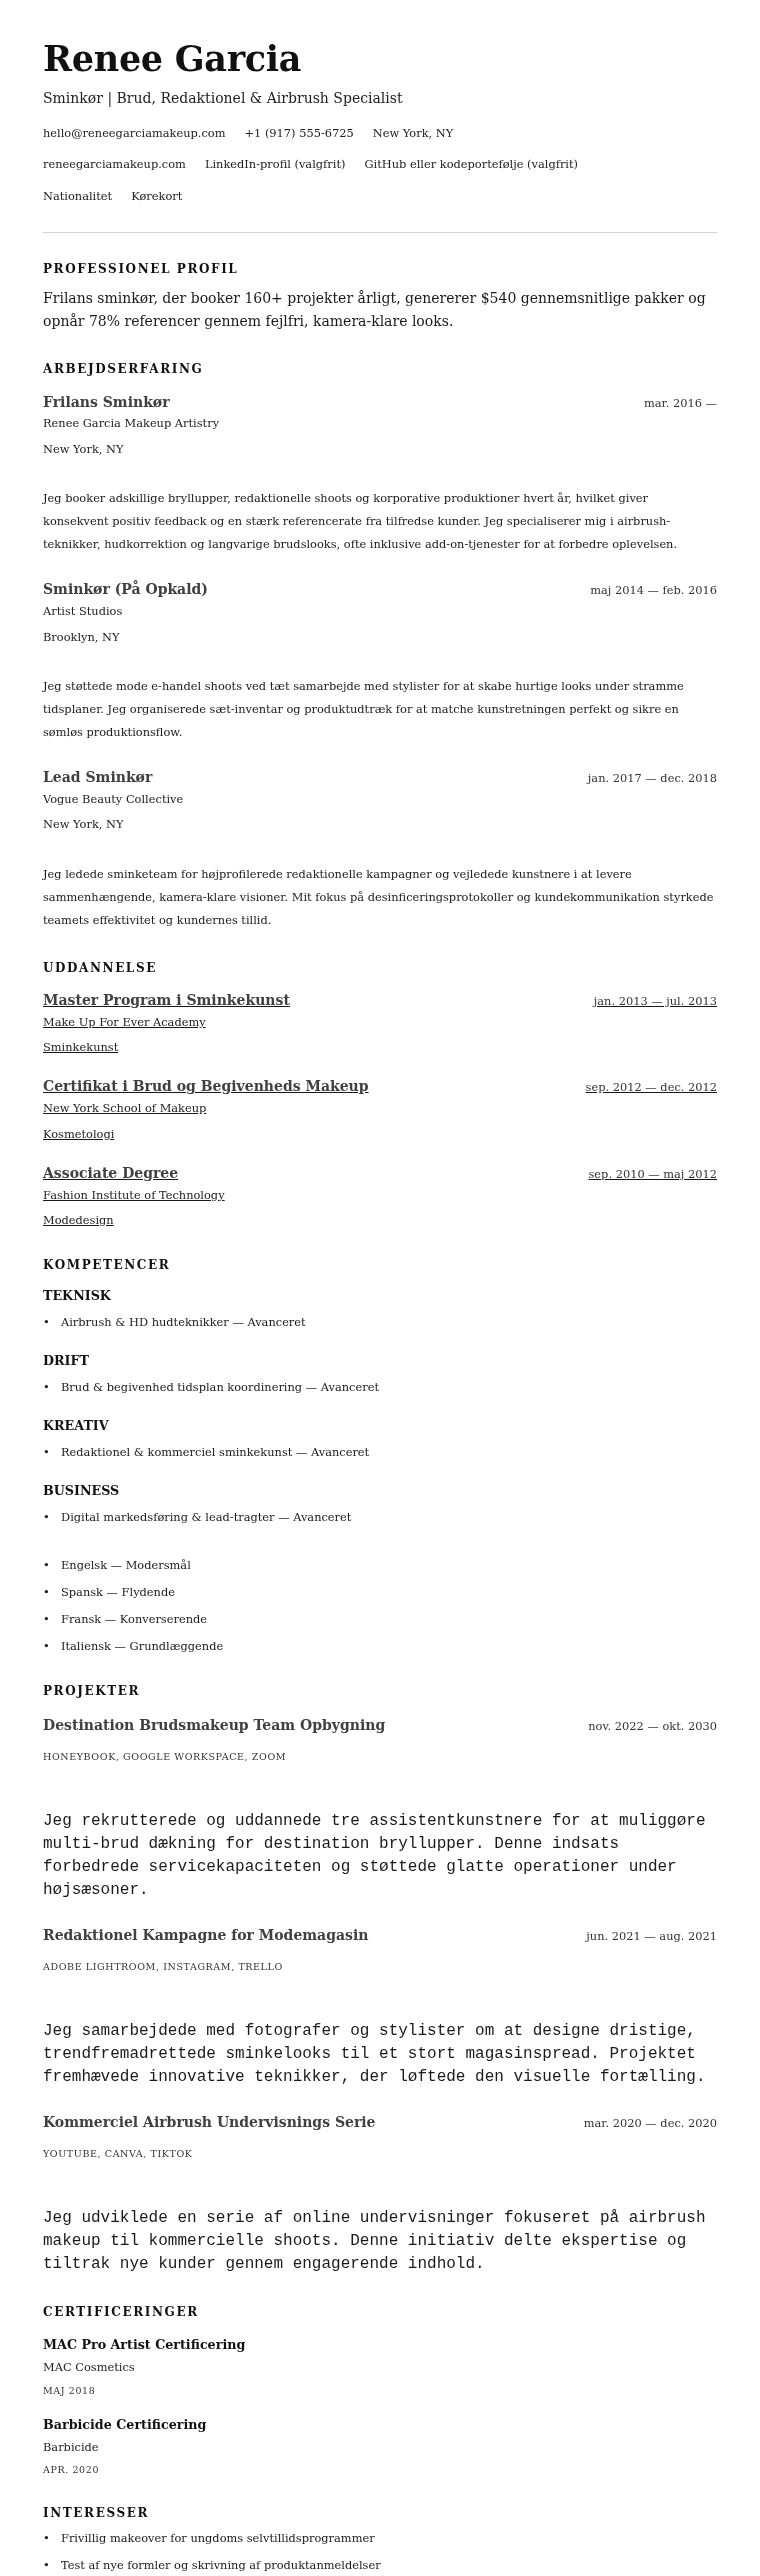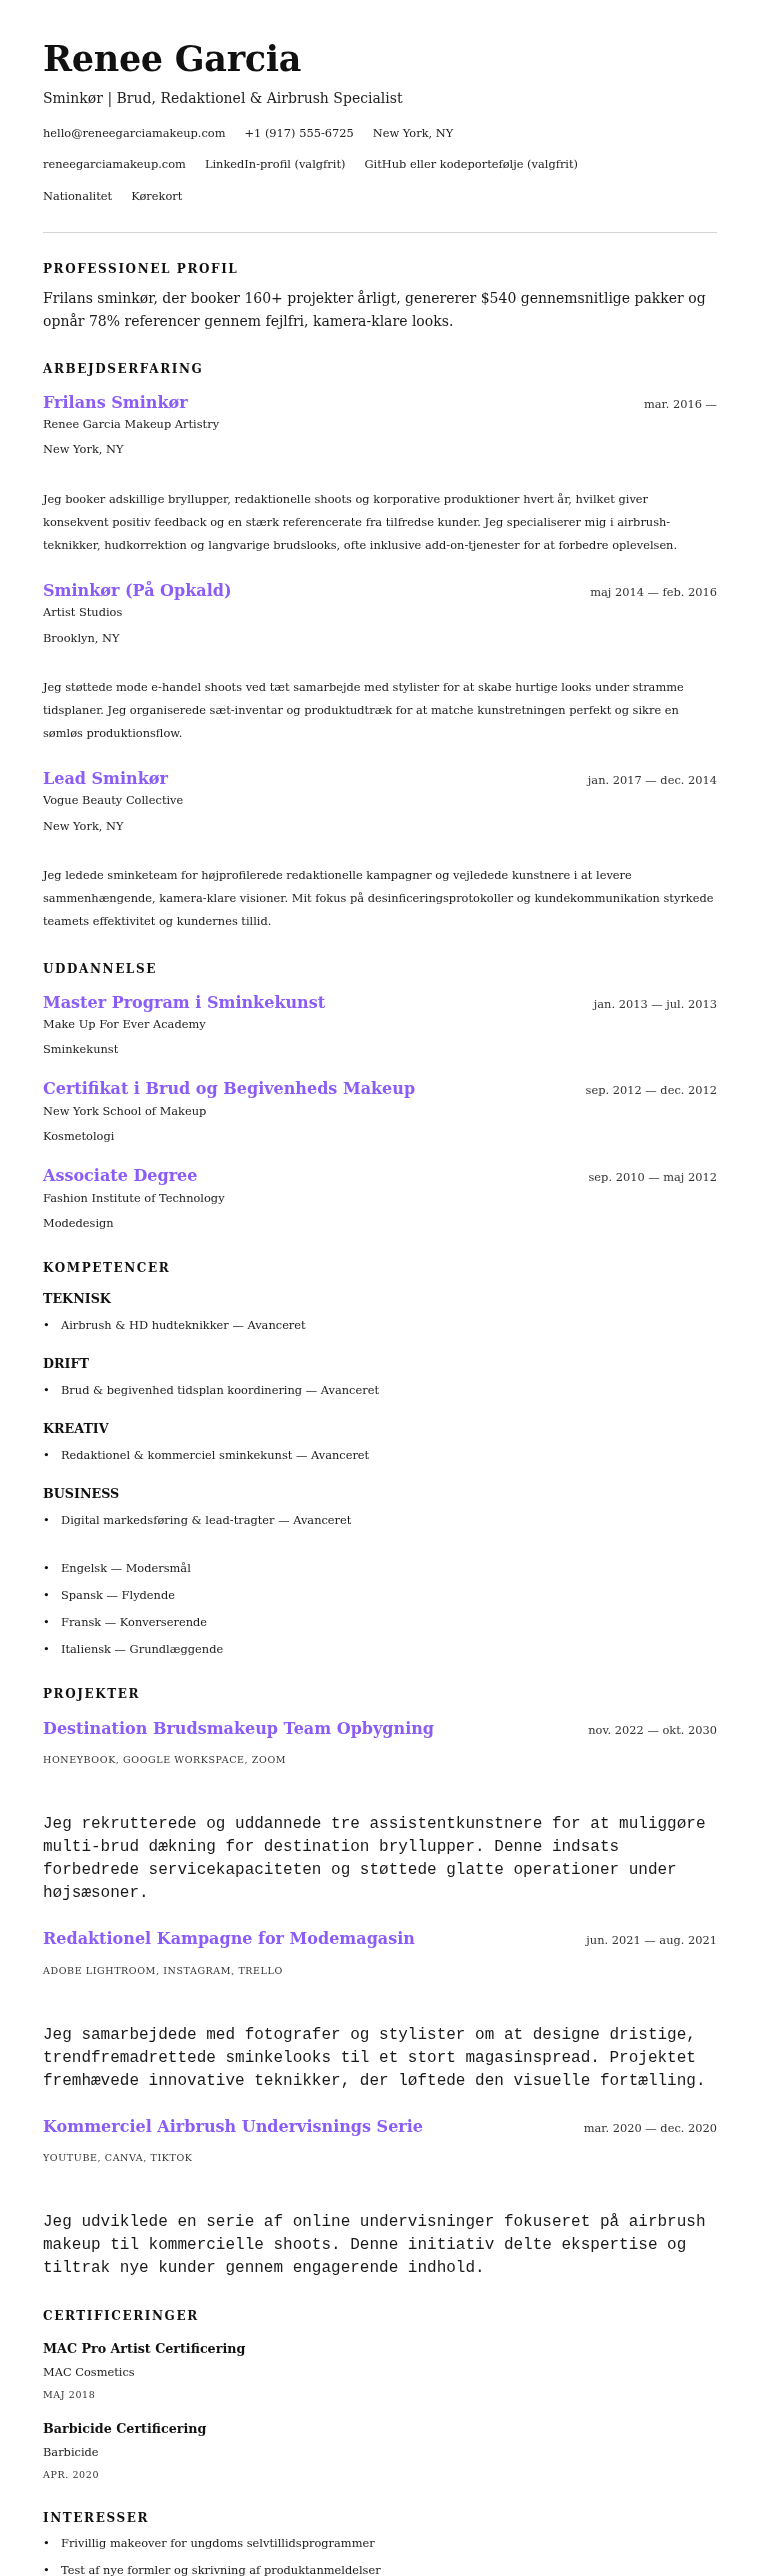--- a/index.html
+++ b/index.html
@@ -18,28 +18,28 @@
   .contact-row + .contact-row { margin-top: 15px; }
   .contact-row:first-of-type { margin-top: 18px; }
   .divider { height: 1.3px; background: #d4d4d4; margin-top: 28px; }
 
   .section { margin-top: 30px; }
   .section-title { font-size: 12px; font-weight: bold; letter-spacing: 1.6px; text-transform: uppercase; color: #111; line-height: 12.7px; }
   .summary { font-size: 14px; line-height: 23px; margin-top: 11.4px; color: #1a1a1a; }
 
   .entry { margin-top: 16.5px; }
   .entry-head { display: flex; justify-content: space-between; align-items: baseline; }
-  .entry-title { font-size: 16px; font-weight: bold; line-height: 19px; color: #8b5cf6; }
+  .entry-title { font-size: 14px; font-weight: bold; line-height: 19px; color: #404040; }
   .entry-date { font-size: 11.4px; line-height: 16.5px; color: #333; white-space: nowrap; }
   .entry-org { font-size: 11.4px; line-height: 16.5px; margin-top: 3.8px; color: #222; }
   .entry-loc { font-size: 11.4px; line-height: 16.5px; margin-top: 9px; color: #222; }
   .entry-desc { font-size: 11.4px; line-height: 23px; margin-top: 30px; color: #1a1a1a; }
   .exp-entry + .exp-entry { margin-top: 24px; }
 
-  .edu-entry { margin-top: 16.5px; }
+  .edu-entry { margin-top: 16.5px; text-decoration: underline; }
   .edu-entry + .edu-entry { margin-top: 21.5px; }
   .edu-field { font-size: 11.4px; line-height: 16.5px; margin-top: 9px; color: #222; }
 
   .skill-group { margin-top: 16.5px; }
   .skill-group + .skill-group { margin-top: 21.5px; }
   .skill-title { font-size: 12.7px; font-weight: bold; line-height: 16.5px; color: #111; }
   ul.bullets { list-style: none; margin-top: 9px; }
   ul.bullets li { position: relative; padding-left: 18px; font-size: 11.4px; line-height: 18px; color: #1a1a1a; }
   ul.bullets li + li { margin-top: 9px; }
   ul.bullets li::before { content: "\2022"; position: absolute; left: 0; top: 0; font-size: 11.4px; color: #111; }
@@ -110,21 +110,21 @@
         <div class="entry-date">maj 2014 — feb. 2016</div>
       </div>
       <div class="entry-org">Artist Studios</div>
       <div class="entry-loc">Brooklyn, NY</div>
       <p class="entry-desc">Jeg støttede mode e-handel shoots ved tæt samarbejde med stylister for at skabe hurtige looks under stramme tidsplaner. Jeg organiserede sæt-inventar og produktudtræk for at matche kunstretningen perfekt og sikre en sømløs produktionsflow.</p>
     </div>
 
     <div class="entry exp-entry">
       <div class="entry-head">
         <div class="entry-title">Lead Sminkør</div>
-        <div class="entry-date">jan. 2017 — dec. 2014</div>
+        <div class="entry-date">jan. 2017 — dec. 2018</div>
       </div>
       <div class="entry-org">Vogue Beauty Collective</div>
       <div class="entry-loc">New York, NY</div>
       <p class="entry-desc">Jeg ledede sminketeam for højprofilerede redaktionelle kampagner og vejledede kunstnere i at levere sammenhængende, kamera-klare visioner. Mit fokus på desinficeringsprotokoller og kundekommunikation styrkede teamets effektivitet og kundernes tillid.</p>
     </div>
   </section>
 
   <section class="section">
     <h2 class="section-title">Uddannelse</h2>
 

